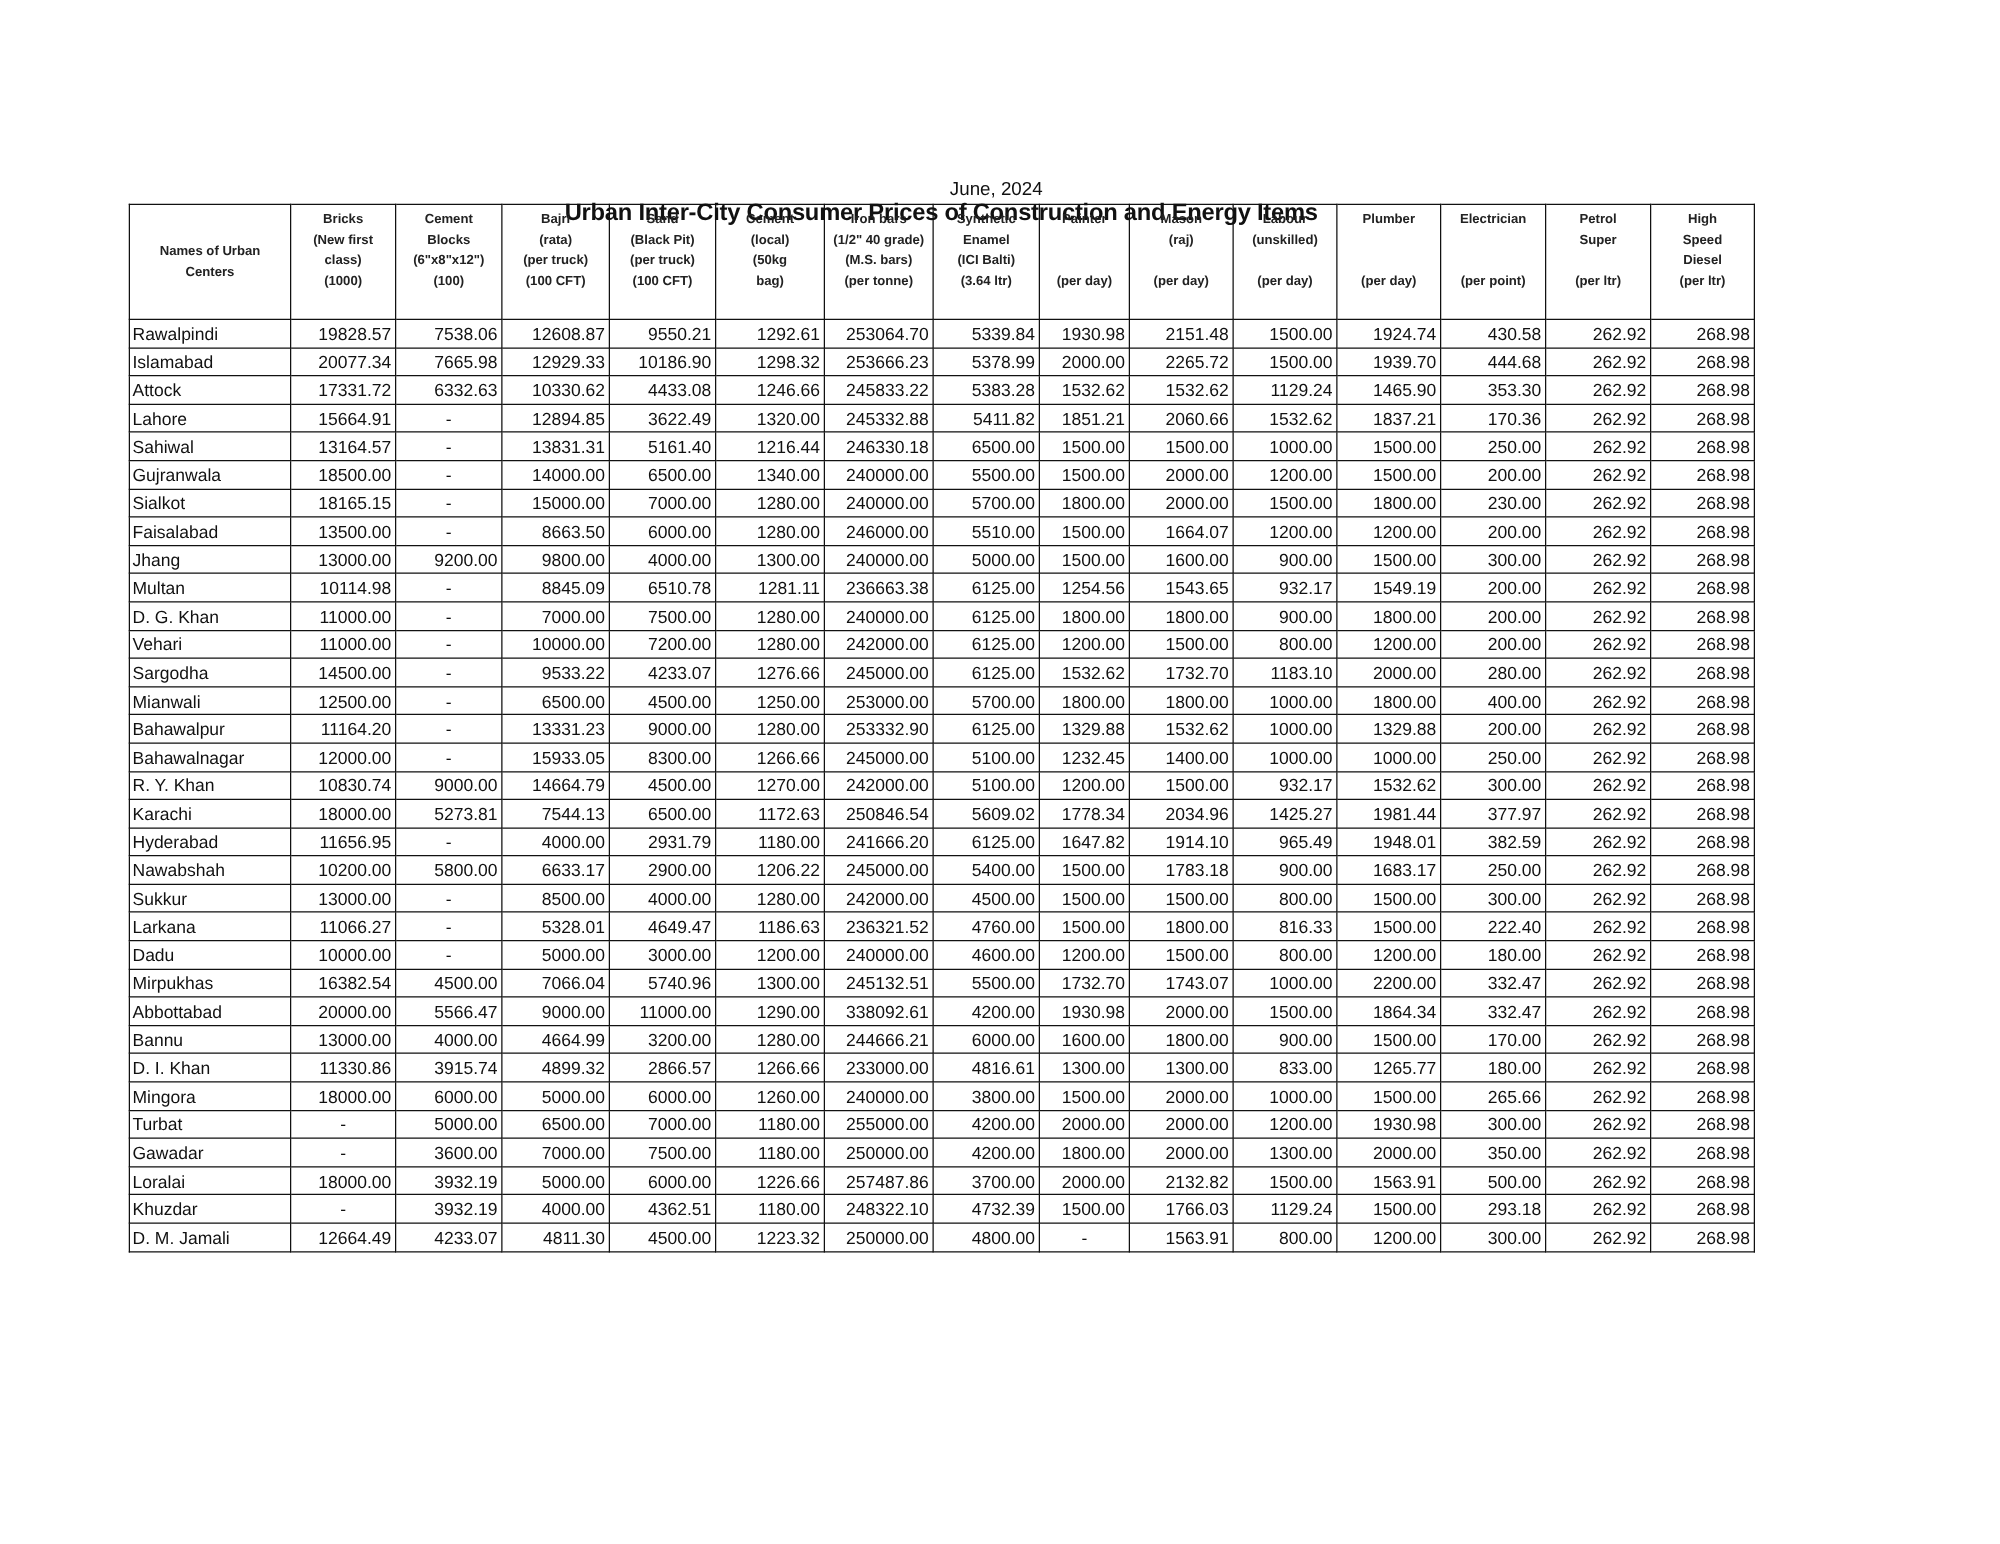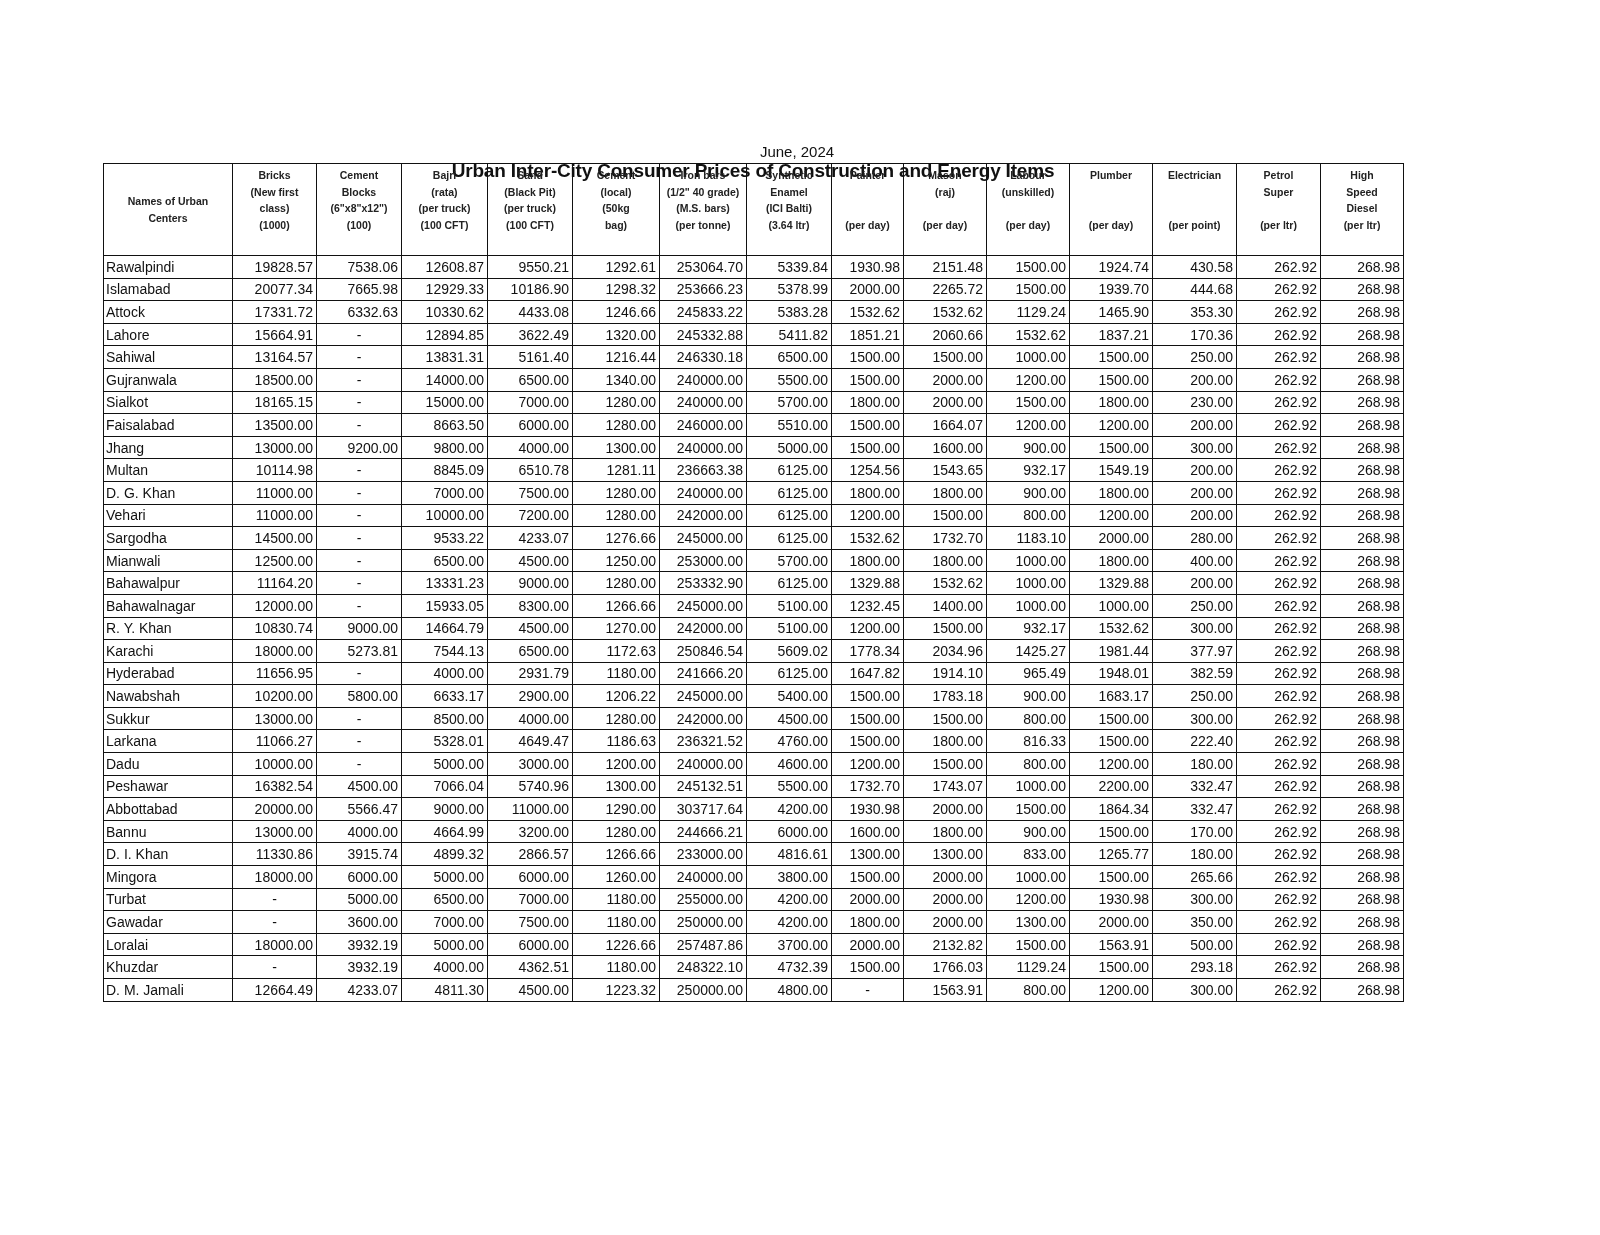--- a/index.html
+++ b/index.html
@@ -517,21 +517,21 @@
         <td>4600.00</td>
         <td>1200.00</td>
         <td>1500.00</td>
         <td>800.00</td>
         <td>1200.00</td>
         <td>180.00</td>
         <td>262.92</td>
         <td>268.98</td>
       </tr>
       <tr>
-        <td class="city">Peshawar</td>
+        <td class="city">Mirpukhas</td>
         <td>16382.54</td>
         <td>4500.00</td>
         <td>7066.04</td>
         <td>5740.96</td>
         <td>1300.00</td>
         <td>245132.51</td>
         <td>5500.00</td>
         <td>1732.70</td>
         <td>1743.07</td>
         <td>1000.00</td>
@@ -540,21 +540,21 @@
         <td>262.92</td>
         <td>268.98</td>
       </tr>
       <tr>
         <td class="city">Abbottabad</td>
         <td>20000.00</td>
         <td>5566.47</td>
         <td>9000.00</td>
         <td>11000.00</td>
         <td>1290.00</td>
-        <td>303717.64</td>
+        <td>338092.61</td>
         <td>4200.00</td>
         <td>1930.98</td>
         <td>2000.00</td>
         <td>1500.00</td>
         <td>1864.34</td>
         <td>332.47</td>
         <td>262.92</td>
         <td>268.98</td>
       </tr>
       <tr>

